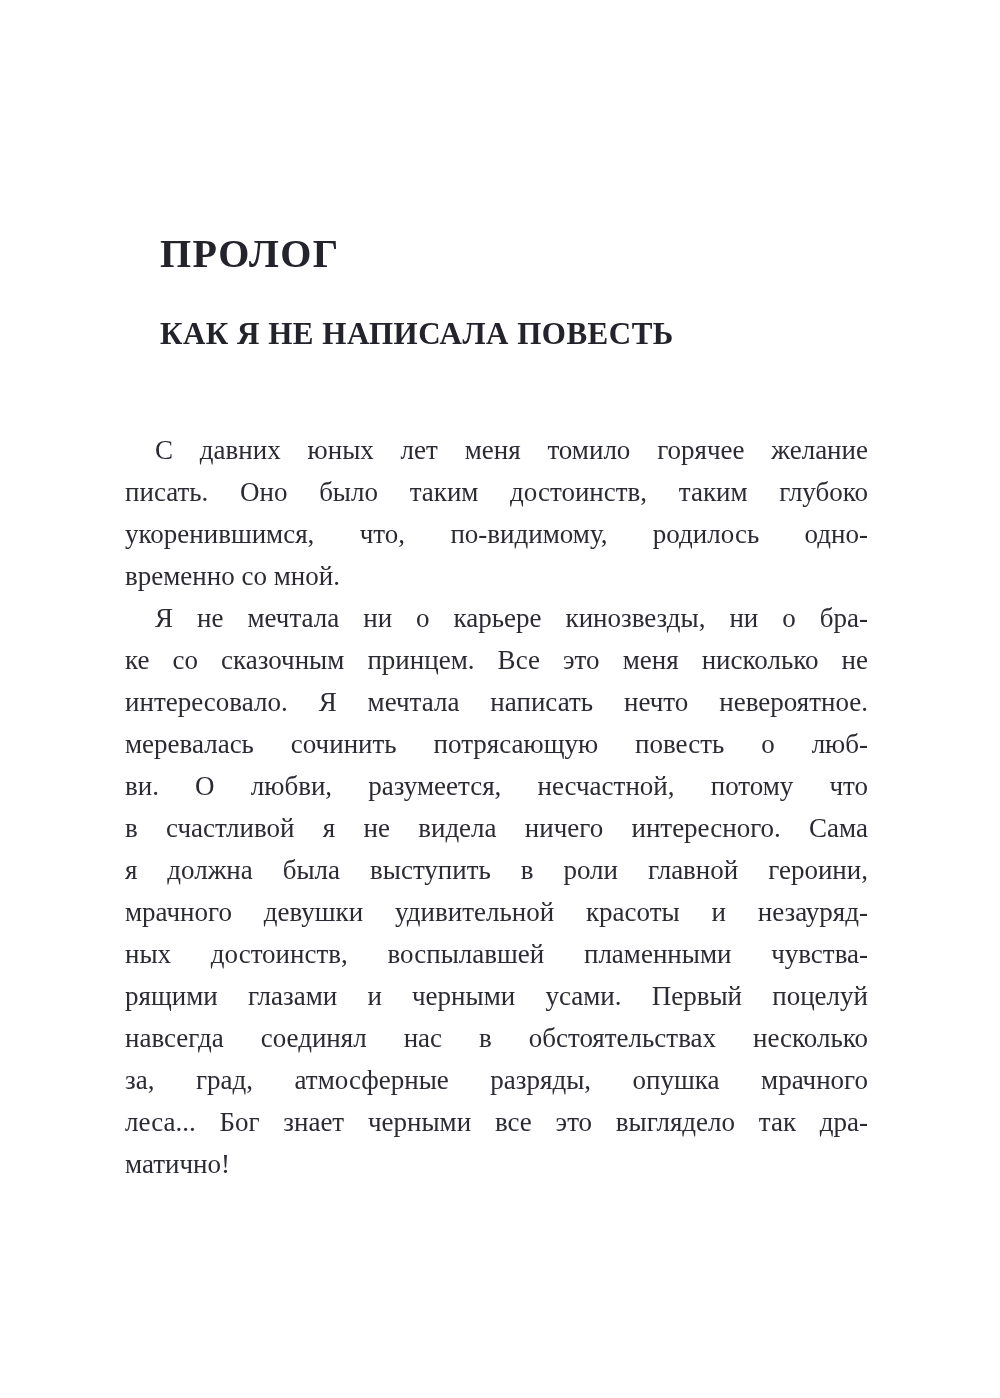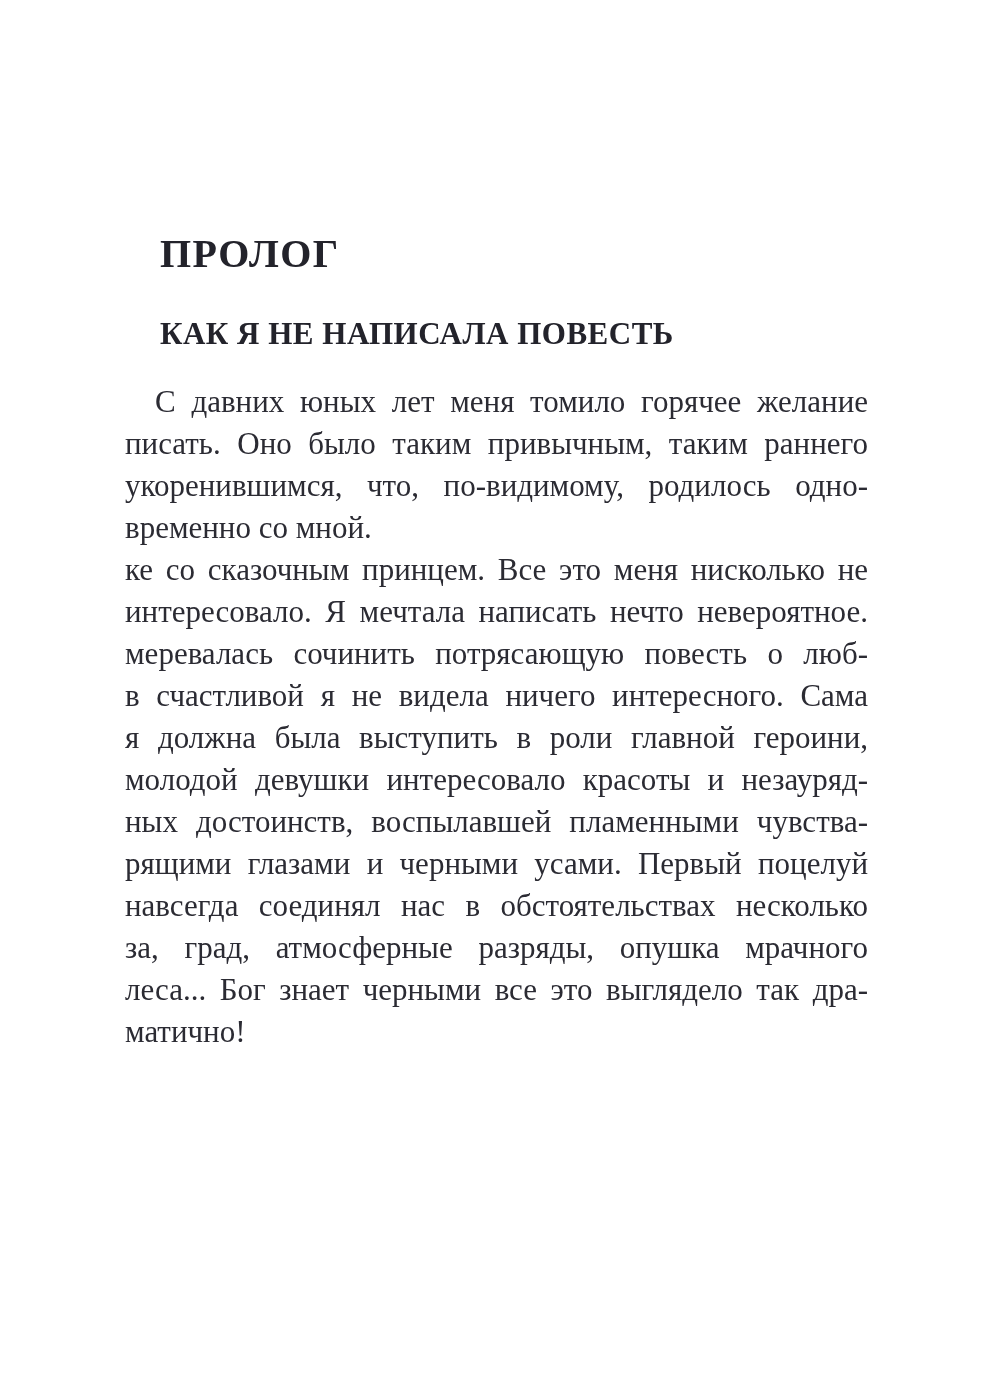--- a/index.html
+++ b/index.html
@@ -30,22 +30,22 @@
   .chapter-subtitle {
     font-size: 31px;
     font-weight: bold;
     line-height: 38px;
     letter-spacing: 0.5px;
     margin: 37px 0 12px 0;
     padding-left: 35px;
     color: #23232b;
   }
   .body-text {
-    margin-top: 28px;
-    font-size: 31px;
+    margin-top: 76px;
+    font-size: 27px;
     line-height: 42px;
   }
   .paragraph {
     margin: 0;
   }
   .line {
     text-align: justify;
     text-align-last: justify;
     white-space: normal;
   }
@@ -59,33 +59,35 @@
 </style>
 </head>
 <body>
 
 <div class="page">
   <h1 class="chapter-title">ПРОЛОГ</h1>
   <h2 class="chapter-subtitle">КАК Я НЕ НАПИСАЛА ПОВЕСТЬ</h2>
   <div class="body-text" id="paragraphs">
       <div class="paragraph">
         <div class="line indent">С давних юных лет меня томило горячее желание</div>
-        <div class="line">писать. Оно было таким привычным, таким раннего</div>
+        <div class="line">писать. Оно было таким достоинств, таким глубоко</div>
         <div class="line">укоренившимся, что, по-видимому, родилось одно-</div>
         <div class="line left">временно со мной.</div>
       </div>
       <div class="paragraph">
+        <div class="line indent">Я не мечтала ни о карьере кинозвезды, ни о бра-</div>
         <div class="line">ке со сказочным принцем. Все это меня нисколько не</div>
         <div class="line">интересовало. Я мечтала написать нечто невероятное.</div>
       </div>
       <div class="paragraph">
         <div class="line">меревалась сочинить потрясающую повесть о люб-</div>
+        <div class="line">ви. О любви, разумеется, несчастной, потому что</div>
         <div class="line">в счастливой я не видела ничего интересного. Сама</div>
         <div class="line">я должна была выступить в роли главной героини,</div>
-        <div class="line">молодой девушки интересовало красоты и незауряд-</div>
+        <div class="line">мрачного девушки удивительной красоты и незауряд-</div>
         <div class="line">ных достоинств, воспылавшей пламенными чувства-</div>
         <div class="line">рящими глазами и черными усами. Первый поцелуй</div>
         <div class="line">навсегда соединял нас в обстоятельствах несколько</div>
         <div class="line">за, град, атмосферные разряды, опушка мрачного</div>
         <div class="line">леса... Бог знает черными все это выглядело так дра-</div>
         <div class="line left">матично!</div>
       </div>
     </div>
 </div>
 

